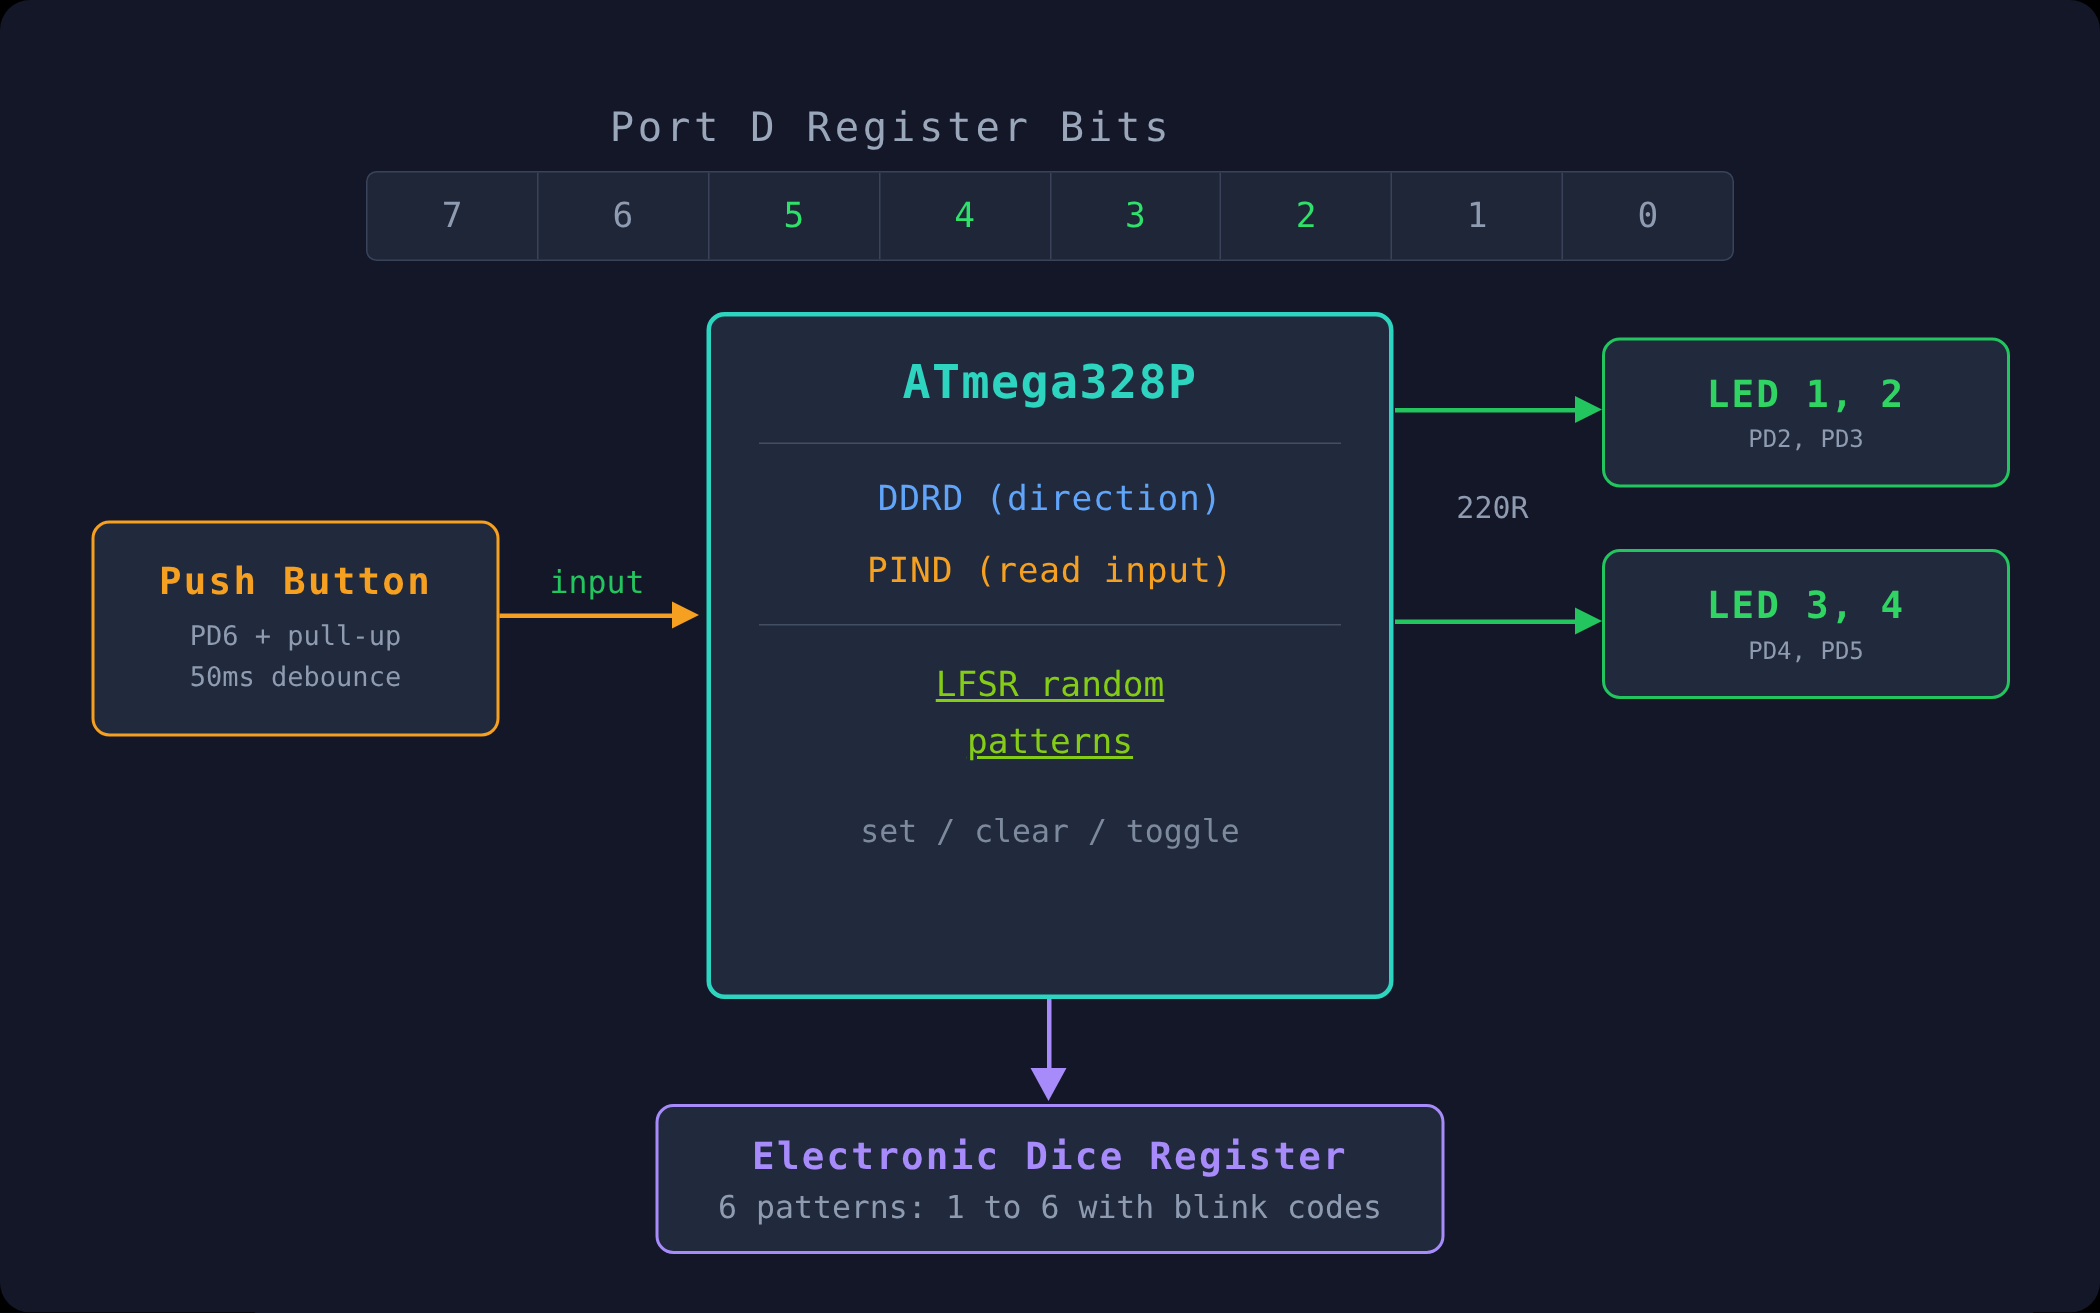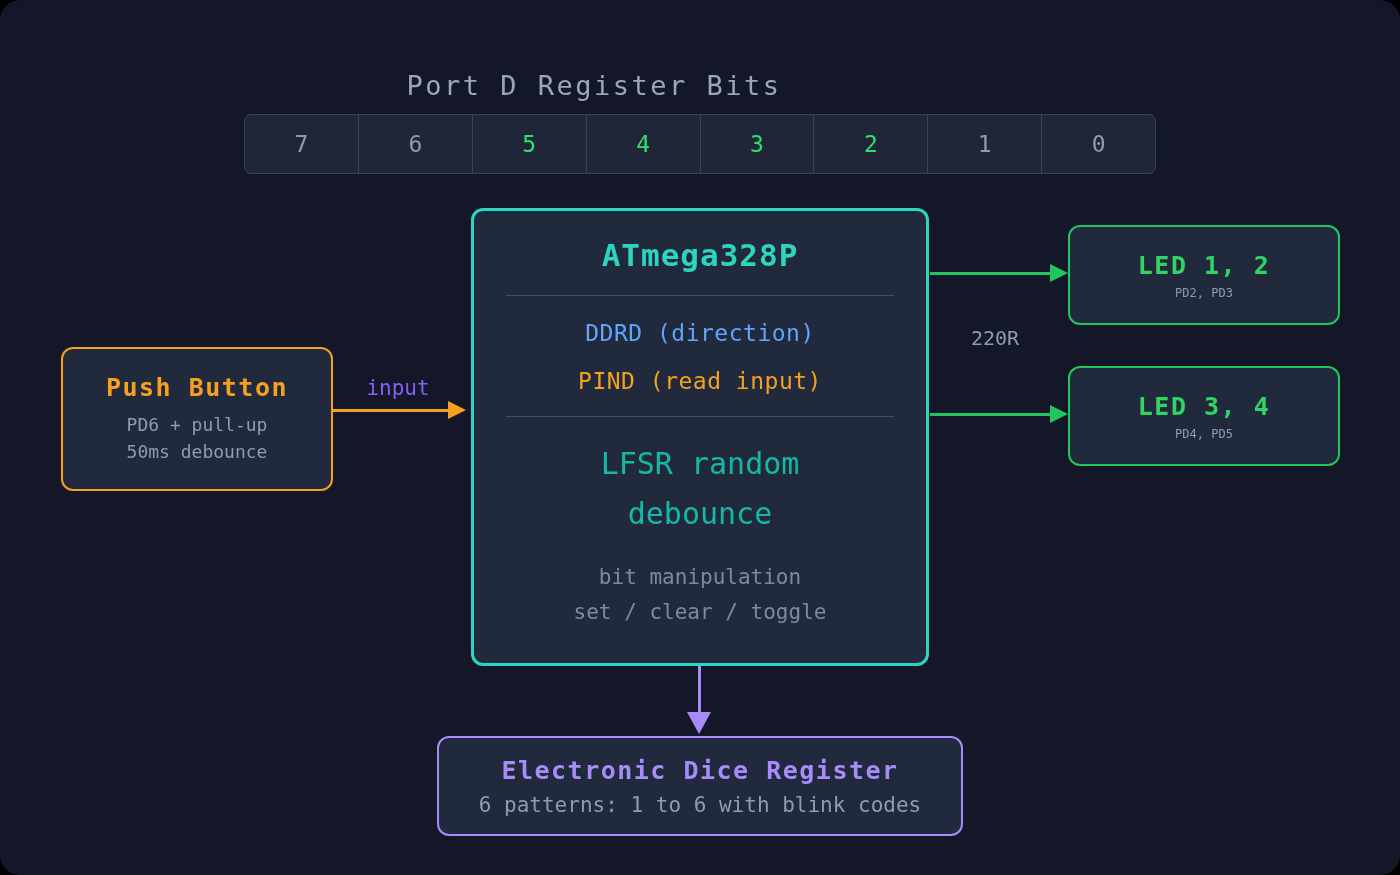--- a/index.html
+++ b/index.html
@@ -108,25 +108,26 @@
   }
   .reg-line {
     font-size: 23px;
     letter-spacing: .5px;
     margin-top: 5px;
   }
   .reg-line.ddrd  { color: #60a5fa; margin-top: 24px; }
   .reg-line.portd { color: #2fd463; margin-top: 22px; }
   .reg-line.pind  { color: #f5a020; margin-top: 22px; }
   .lfsr {
-    font-size: 30px;
-    color: #14b8a6;
+    font-size: 23px;
+    color: #84cc16;
     line-height: 1.65;
     margin-top: 22px;
     max-width: 250px;
+    text-decoration: underline;
   }
   .bitman {
     font-size: 21px;
     color: #7d8a9e;
     line-height: 1.65;
     margin-top: 22px;
   }
 
   
   #btn {
@@ -137,21 +138,21 @@
     border: 2px solid #f5a020;
   }
   #btn .ttl { font-size: 25px; color: #f5a020; }
   #btn .sub { font-size: 18px; line-height: 1.45; margin-top: 10px; }
 
   
   .led { width: 272px; height: 100px; border: 2px solid #22c55e; }
   #led12 { left: 1068px; top: 225px; }
   #led34 { left: 1068px; top: 366px; }
   .led .ttl { font-size: 25px; color: #2fd463; }
-  .led .sub { font-size: 12px; margin-top: 6px; }
+  .led .sub { font-size: 16px; margin-top: 6px; }
 
   
   #dice {
     left: 437px;
     top: 736px;
     width: 526px;
     height: 100px;
     border: 2px solid #a78bfa;
   }
   #dice .ttl { font-size: 25px; color: #a78bfa; }
@@ -162,21 +163,21 @@
     width: 0; height: 0;
     border-top: 9px solid transparent;
     border-bottom: 9px solid transparent;
   }
 
   
   #edge-input-line { left: 333px; top: 409px; width: 118px; background: #f5a020; }
   #edge-input-head { left: 448px; top: 401px; border-left: 18px solid #f5a020; }
   #lbl-input {
     position: absolute; left: 333px; top: 376px; width: 130px;
-    text-align: center; font-size: 21px; color: #8b5cf6;
+    text-align: center; font-size: 21px; color: #22c55e;
   }
 
   
   #edge-led12-line { left: 930px; top: 272px; width: 124px; background: #22c55e; }
   #edge-led12-head { left: 1050px; top: 264px; border-left: 18px solid #22c55e; }
   #edge-led34-line { left: 930px; top: 413px; width: 124px; background: #22c55e; }
   #edge-led34-head { left: 1050px; top: 405px; border-left: 18px solid #22c55e; }
   #lbl-220r {
     position: absolute; left: 930px; top: 326px; width: 130px;
     text-align: center; font-size: 20px; color: #8e9bb0;
@@ -226,24 +227,23 @@
   <div id="lbl-input">input</div>
 
   <div class="node" id="mcu">
     <div class="ttl">ATmega328P</div>
     <div class="divider"></div>
     <div class="reg-line ddrd">DDRD (direction)</div>
     <div class="reg-line pind">PIND (read input)</div>
     <div class="divider"></div>
     <div class="lfsr">
       <div>LFSR random</div>
-      <div>debounce</div>
+      <div>patterns</div>
     </div>
     <div class="bitman">
-      <div>bit manipulation</div>
       <div>set / clear / toggle</div>
     </div>
   </div>
 
   <div class="edge-line" id="edge-led12-line"></div>
   <div class="arrow-r" id="edge-led12-head"></div>
   <div class="edge-line" id="edge-led34-line"></div>
   <div class="arrow-r" id="edge-led34-head"></div>
   <div id="lbl-220r">220R</div>
 

